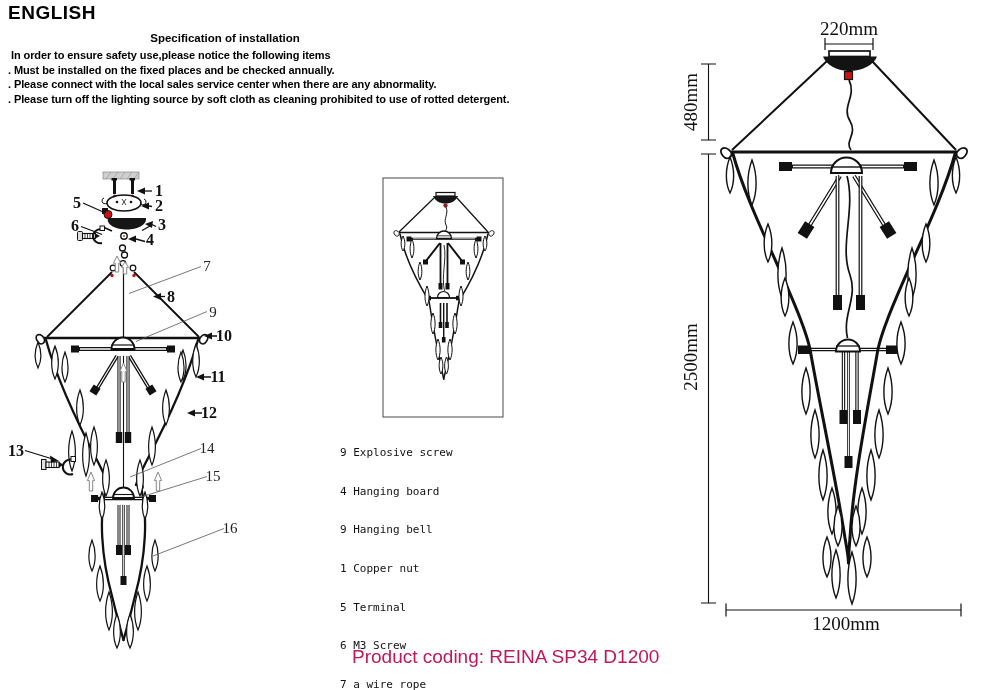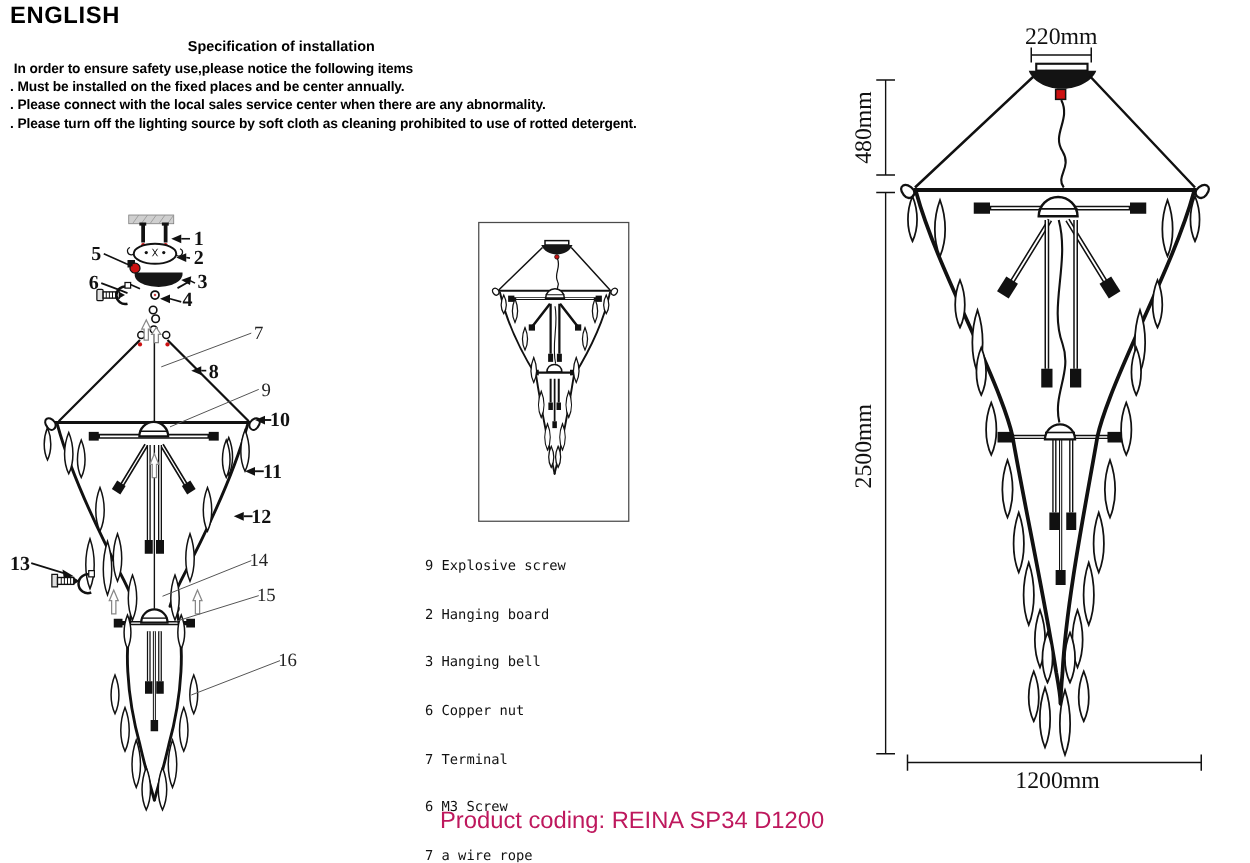--- a/index.html
+++ b/index.html
@@ -24,21 +24,21 @@
 </head>
 <body>
 
 <div class="page">
 
   <div class="english">ENGLISH</div>
   <div class="title">Specification of installation</div>
 
   <div class="notes">
     <div class="n0">In order to ensure safety use,please notice the following items</div>
-    <div>. Must be installed on the fixed places and be center annually.</div>
+    <div>. Must be installed on the fixed places and be checked annually.</div>
     <div>. Please connect with the local sales service center when there are any abnormality.</div>
     <div>. Please turn off the lighting source by soft cloth as cleaning prohibited to use of rotted detergent.</div>
   </div>
 
   <svg id="svg-left" style="left:0;top:165px" width="260" height="490" viewBox="0 165 260 490">
 
     <g>
       <rect x="103" y="172" width="36" height="7" fill="#cfcfcf" stroke="#777" stroke-width=".6"></rect>
       <path d="M106,179 L111,172 M113,179 L118,172 M120,179 L125,172 M127,179 L132,172 M134,179 L139,172" stroke="#999" stroke-width=".7" fill="none"></path>
       <rect x="111.5" y="178" width="5.5" height="2.5" fill="#111"></rect>
@@ -259,24 +259,24 @@
         <path d="M 468 262 C 470.5 267.94 470.5 274.96 468 280 C 465.5 274.96 465.5 267.94 468 262 Z" fill="#fff" stroke="#111" stroke-width="1"></path>
         <path d="M 461 286 C 463.7 292.6 463.7 300.4 461 306 C 458.3 300.4 458.3 292.6 461 286 Z" fill="#fff" stroke="#111" stroke-width="1"></path>
         <path d="M 455 313 C 457.835 319.93 457.835 328.12 455 334 C 452.165 328.12 452.165 319.93 455 313 Z" fill="#fff" stroke="#111" stroke-width="1"></path>
         <path d="M 450 339 C 452.835 345.93 452.835 354.12 450 360 C 447.165 354.12 447.165 345.93 450 339 Z" fill="#fff" stroke="#111" stroke-width="1"></path>
         <path d="M 446.5 357 C 449 362.61 449 369.24 446.5 374 C 444 369.24 444 362.61 446.5 357 Z" fill="#fff" stroke="#111" stroke-width="1"></path>
       </g>
   </svg>
 
   <div class="parts">
     <div>9 Explosive screw</div>
-    <div>2 Hanging board</div>
-    <div>3 Hanging bell</div>
-    <div>6 Copper nut</div>
-    <div>7 Terminal</div>
+    <div>4 Hanging board</div>
+    <div>9 Hanging bell</div>
+    <div>1 Copper nut</div>
+    <div>5 Terminal</div>
     <div>6 M3 Screw</div>
     <div>7 a wire rope</div>
     
     
     
     
     
     
     
     

